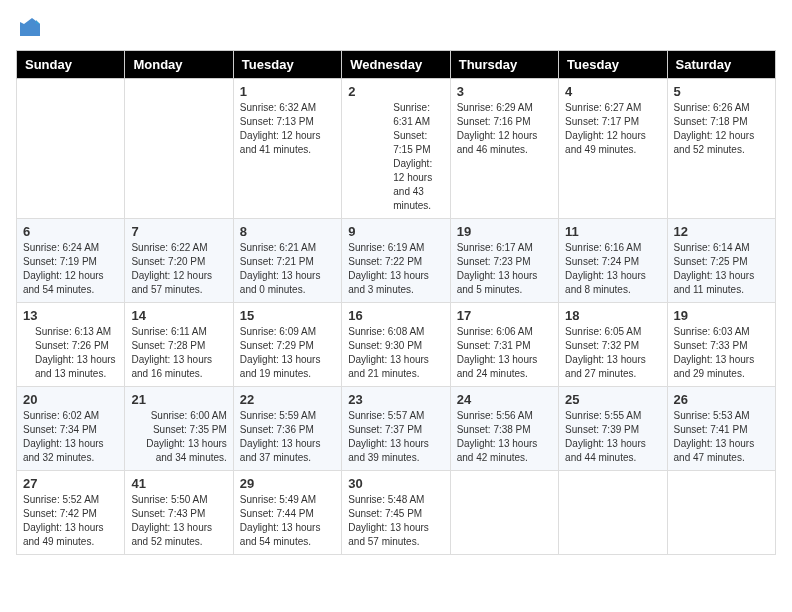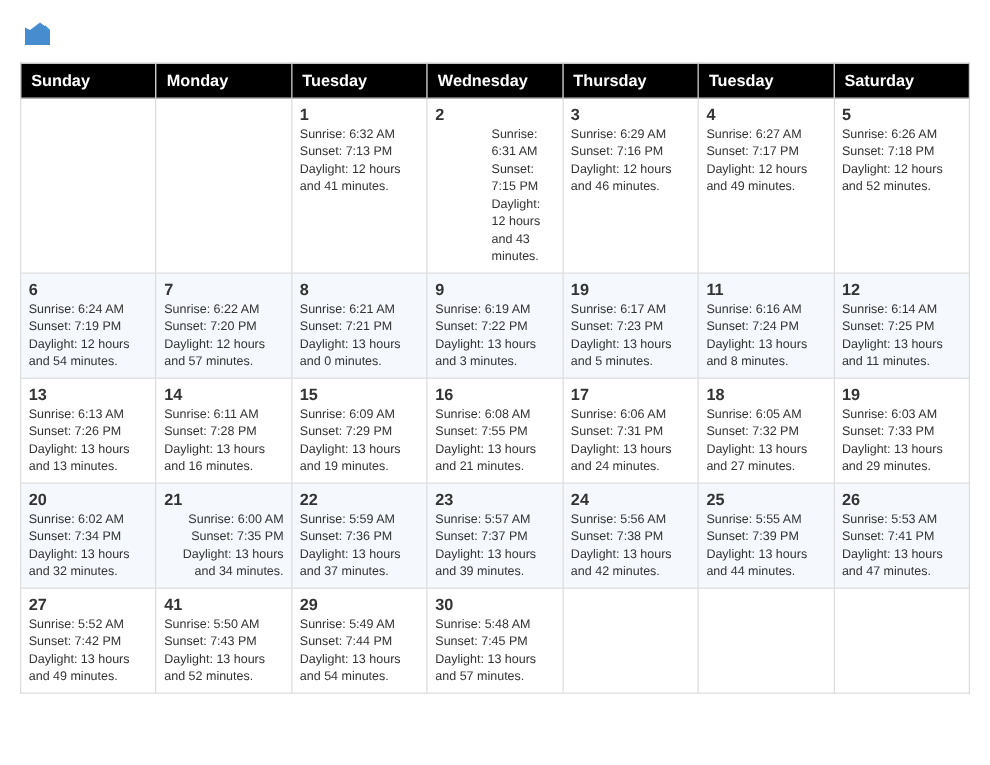--- a/index.html
+++ b/index.html
@@ -201,40 +201,40 @@
         <td>
           <span class="day-number">12</span>
           <div class="day-info" style="white-space: pre-line;">Sunrise: 6:14 AM
 Sunset: 7:25 PM
 Daylight: 13 hours and 11 minutes.</div>
         </td>
       </tr>
       <tr>
         <td>
           <span class="day-number">13</span>
-          <div class="day-info" style="white-space: pre-line;">Sunrise: 6:13 AM
+          <div class="day-info" style="white-space: pre-line; margin-left: 12px;">Sunrise: 6:13 AM
 Sunset: 7:26 PM
 Daylight: 13 hours and 13 minutes.</div>
         </td>
         <td>
           <span class="day-number">14</span>
           <div class="day-info" style="white-space: pre-line;">Sunrise: 6:11 AM
 Sunset: 7:28 PM
 Daylight: 13 hours and 16 minutes.</div>
         </td>
         <td>
           <span class="day-number">15</span>
           <div class="day-info" style="white-space: pre-line;">Sunrise: 6:09 AM
 Sunset: 7:29 PM
 Daylight: 13 hours and 19 minutes.</div>
         </td>
         <td>
           <span class="day-number">16</span>
           <div class="day-info" style="white-space: pre-line;">Sunrise: 6:08 AM
-Sunset: 7:55 PM
+Sunset: 9:30 PM
 Daylight: 13 hours and 21 minutes.</div>
         </td>
         <td>
           <span class="day-number">17</span>
           <div class="day-info" style="white-space: pre-line;">Sunrise: 6:06 AM
 Sunset: 7:31 PM
 Daylight: 13 hours and 24 minutes.</div>
         </td>
         <td>
           <span class="day-number">18</span>

